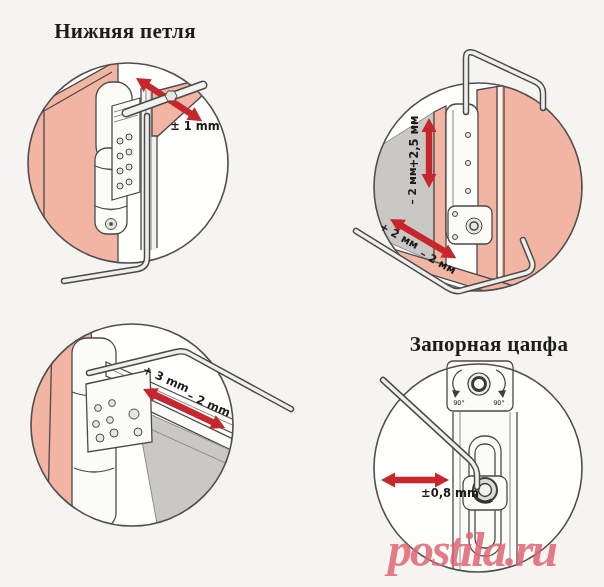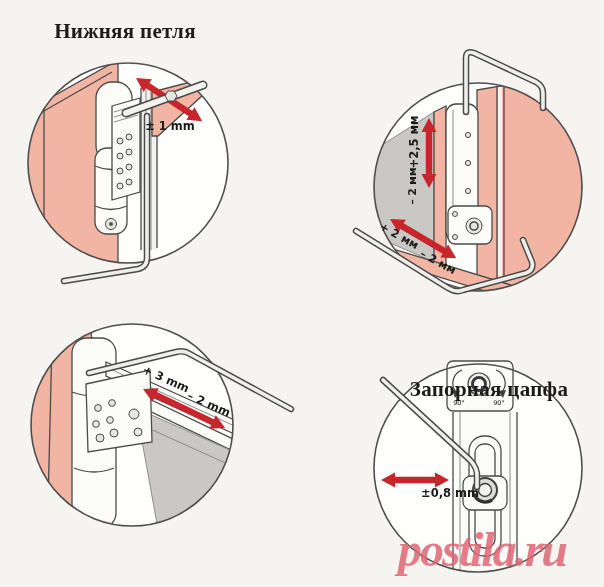--- a/index.html
+++ b/index.html
@@ -17,21 +17,21 @@
   .lbl{
     position:absolute; transform:translate(-50%,-50%);
     font-family:"DejaVu Sans","Liberation Sans",sans-serif; font-weight:bold;
     color:#1b1b1b; white-space:nowrap; font-size:11.5px;
   }
   .rotm90{transform:translate(-50%,-50%) rotate(-90deg);}
   .rot29{transform:translate(-50%,-50%) rotate(29deg);}
   .rot24{transform:translate(-50%,-50%) rotate(24deg);}
   .tiny{font-size:6.5px;font-weight:normal;}
   .watermark{
-    position:absolute; left:398px; top:522px;
+    position:absolute; left:388px; top:522px;
     font-family:"Liberation Serif", serif; font-weight:bold; font-style:italic;
     font-size:48px; color:rgba(223,100,115,0.85); letter-spacing:-2px;
     white-space:nowrap;
     text-align:center;
   }
   
   .ln{fill:none;stroke:#4a4a4a;stroke-width:1.3px;}
   .lnthin{fill:none;stroke:#8a8a86;stroke-width:1px;}
   .white{fill:#fbfbf8;stroke:#4a4a4a;stroke-width:1.3px;}
   .pink{fill:#f2b5a3;stroke:#4a4a4a;stroke-width:1.3px;}
@@ -239,23 +239,23 @@
     </g>
     <circle class="circstroke" cx="478" cy="468" r="104"></circle>
     <g>
       <path class="tube-o" d="M383 380 L470 460 Q478 468 477 478 L477 487"></path>
       <path class="tube-i" d="M383 380 L470 460 Q478 468 477 478 L477 487"></path>
     </g>
   </g>
 </svg>
 
   <div class="title" style="left:125px;top:31px;">Нижняя петля</div>
-  <div class="title" style="left:489px;top:344px;margin-top:45px;">Запорная цапфа</div>
-
-  <div class="lbl" style="left:170px;top:126px;">± 1 mm</div>
+  <div class="title" style="left:489px;top:344px;">Запорная цапфа</div>
+
+  <div class="lbl" style="left:195px;top:126px;">± 1 mm</div>
   <div class="lbl rotm90" style="left:414px;top:142px;">+2,5 мм</div>
   <div class="lbl rotm90" style="left:412px;top:186px;font-size:10.5px;">– 2 мм</div>
   <div class="lbl rot29" style="left:399px;top:236px;font-size:11px;">+ 2 мм</div>
   <div class="lbl rot29" style="left:438px;top:262px;font-size:11px;">– 2 мм</div>
   <div class="lbl rot24" style="left:166px;top:379px;">+ 3 mm</div>
   <div class="lbl rot24" style="left:209px;top:404px;">– 2 mm</div>
   <div class="lbl" style="left:415px;top:493px;margin-left:35px;">±0,8 mm</div>
   <div class="lbl tiny" style="left:459px;top:403px;">90°</div>
   <div class="lbl tiny" style="left:499px;top:403px;">90°</div>
 

